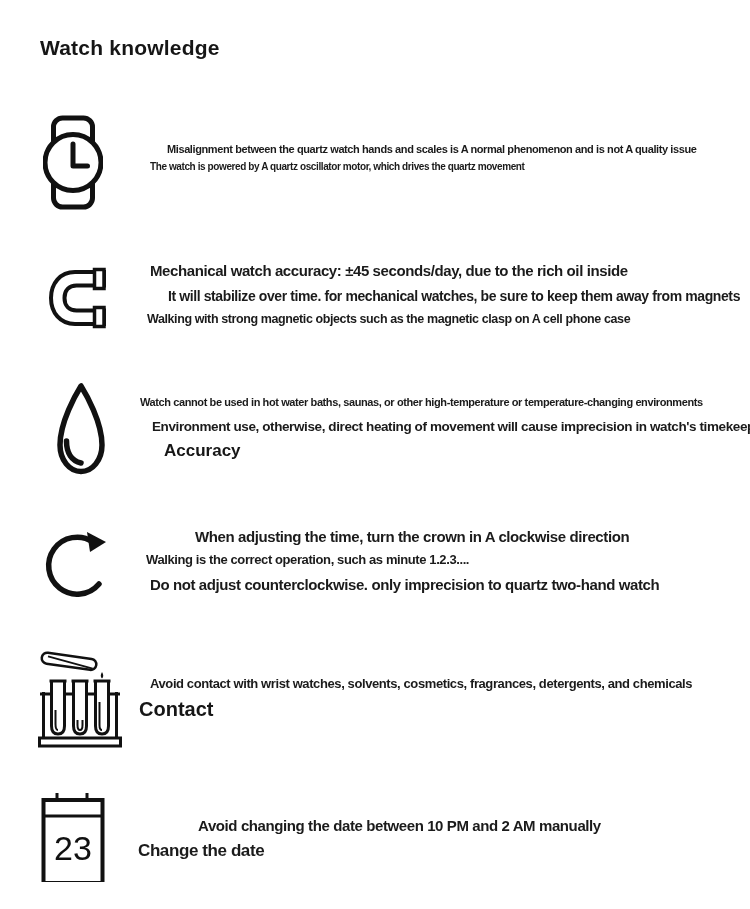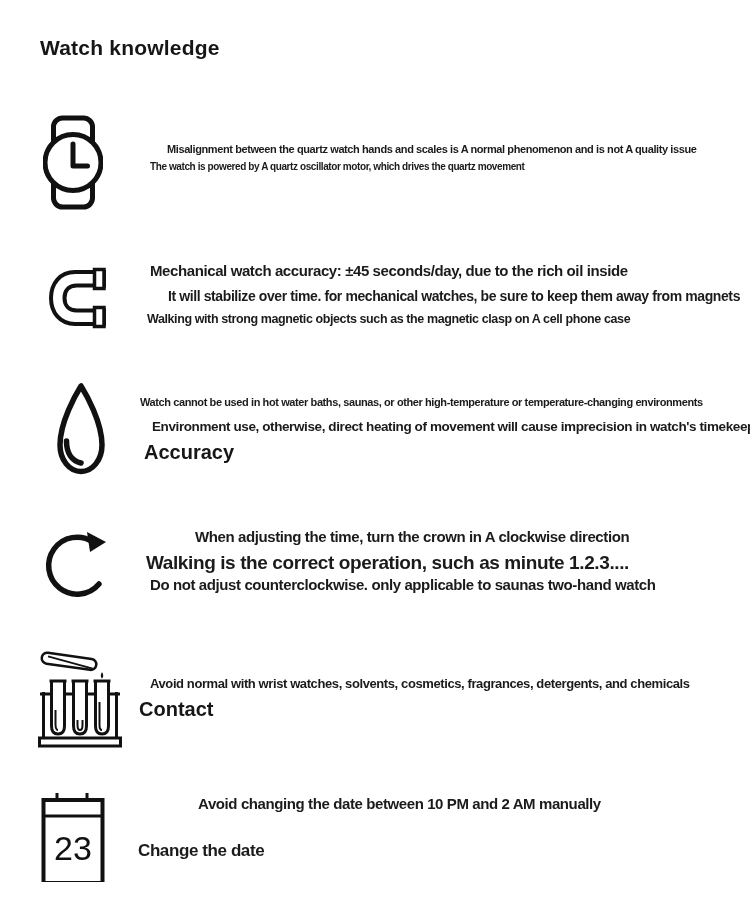--- a/index.html
+++ b/index.html
@@ -47,31 +47,31 @@
     <div class="ln" style="left:147px;top:312px;font-size:12.5px">Walking with strong magnetic objects such as the magnetic clasp on A cell phone case</div>
   </section>
 
   <section>
     <svg class="icon" style="left:55px;top:380px" width="52" height="102" viewBox="0 0 52 102" aria-hidden="true">
       <path d="M26 6 C21 14 5 42 5 65 C5 80 14.5 91.5 26 91.5 C37.5 91.5 47 80 47 65 C47 42 31 14 26 6 Z" fill="none" stroke="#111111" stroke-width="5.5" stroke-linejoin="round"></path>
       <path d="M11.5 61 C11.5 73.5 17 81 26 83" fill="none" stroke="#111111" stroke-width="5.5" stroke-linecap="round"></path>
     </svg>
     <div class="ln" style="left:140px;top:396px;font-size:11px">Watch cannot be used in hot water baths, saunas, or other high-temperature or temperature-changing environments</div>
     <div class="ln" style="left:152px;top:419px;font-size:13.5px">Environment use, otherwise, direct heating of movement will cause imprecision in watch's timekeeping</div>
-    <div class="heading" style="left:144px;top:441px;font-size:20px">Accuracy</div>
+    <div class="heading" style="left:164px;top:441px;font-size:17px">Accuracy</div>
   </section>
 
   <section>
     <svg class="icon" style="left:41px;top:526px" width="72" height="80" viewBox="0 0 72 80" aria-hidden="true">
       <path d="M52 16 A28.5 28.5 0 1 0 58 58" fill="none" stroke="#111111" stroke-width="5.5" stroke-linecap="round"></path>
       <polygon points="46,6 65,16 49,26" fill="#111111"></polygon>
     </svg>
     <div class="ln" style="left:195px;top:528px;font-size:15px">When adjusting the time, turn the crown in A clockwise direction</div>
-    <div class="ln" style="left:146px;top:552px;font-size:19px">Walking is the correct operation, such as minute 1.2.3....</div>
-    <div class="ln" style="left:150px;top:576px;font-size:15px">Do not adjust counterclockwise. only applicable to saunas two-hand watch</div>
+    <div class="ln" style="left:146px;top:552px;font-size:13px">Walking is the correct operation, such as minute 1.2.3....</div>
+    <div class="ln" style="left:150px;top:576px;font-size:15px">Do not adjust counterclockwise. only imprecision to quartz two-hand watch</div>
   </section>
 
   <section>
     <svg class="icon" style="left:38px;top:648px" width="84" height="100" viewBox="0 0 84 100" aria-hidden="true">
 
       <g transform="rotate(8 4 8)">
         <rect x="4" y="4" width="55" height="11" rx="5.5" fill="#ffffff" stroke="#111111" stroke-width="2.5"></rect>
         <line x1="10" y1="7.5" x2="56" y2="13.5" stroke="#111111" stroke-width="1.8"></line>
       </g>
       <path d="M64 24 q2.5 4 0 6.5 q-2.5 -2.5 0 -6.5" fill="#111111"></path>
@@ -85,29 +85,29 @@
       <path d="M17.5 62 V76 Q17.5 82 20 82" fill="none" stroke="#111111" stroke-width="2"></path>
       <path d="M35.5 33 V78 Q35.5 86 42 86 Q48.5 86 48.5 78 V33" fill="#ffffff" stroke="#111111" stroke-width="3"></path>
       <line x1="33.5" y1="33" x2="50.5" y2="33" stroke="#111111" stroke-width="3"></line>
       <path d="M39.5 72 V77 Q39.5 82 42 82 Q44.5 82 44.5 77 V72" fill="none" stroke="#111111" stroke-width="2"></path>
       <path d="M57.5 33 V78 Q57.5 86 64 86 Q70.5 86 70.5 78 V33" fill="#ffffff" stroke="#111111" stroke-width="3"></path>
       <line x1="55.5" y1="33" x2="72.5" y2="33" stroke="#111111" stroke-width="3"></line>
       <path d="M61.5 54 V77 Q61.5 82 64 82" fill="none" stroke="#111111" stroke-width="2"></path>
 
       <rect x="1.5" y="90" width="81" height="8" fill="#ffffff" stroke="#111111" stroke-width="3"></rect>
     </svg>
-    <div class="ln" style="left:150px;top:676px;font-size:13px">Avoid normal with wrist watches, solvents, cosmetics, fragrances, detergents, and chemicals</div>
+    <div class="ln" style="left:150px;top:676px;font-size:13px">Avoid contact with wrist watches, solvents, cosmetics, fragrances, detergents, and chemicals</div>
     <div class="heading" style="left:139px;top:698px;font-size:20px">Contact</div>
   </section>
 
   <section>
     <svg class="icon" style="left:41px;top:792px" width="64" height="94" viewBox="0 0 64 94" aria-hidden="true">
       <line x1="16" y1="1" x2="16" y2="15" stroke="#111111" stroke-width="3"></line>
       <line x1="46" y1="1" x2="46" y2="15" stroke="#111111" stroke-width="3"></line>
       <rect x="2.5" y="8" width="59" height="83" fill="#ffffff" stroke="#111111" stroke-width="4"></rect>
       <line x1="2.5" y1="24" x2="61.5" y2="24" stroke="#111111" stroke-width="3"></line>
       <text x="32" y="68" text-anchor="middle" font-family="Liberation Sans, sans-serif" font-size="34" fill="#111111">23</text>
     </svg>
-    <div class="ln" style="left:198px;top:795px;font-size:15px">Avoid changing the date between 10 PM and 2 AM manually</div>
+    <div class="ln" style="left:198px;top:817px;font-size:15px">Avoid changing the date between 10 PM and 2 AM manually</div>
     <div class="ln" style="left:138px;top:841px;font-size:17px">Change the date</div>
   </section>
 
 </div>
 
 </body></html>

